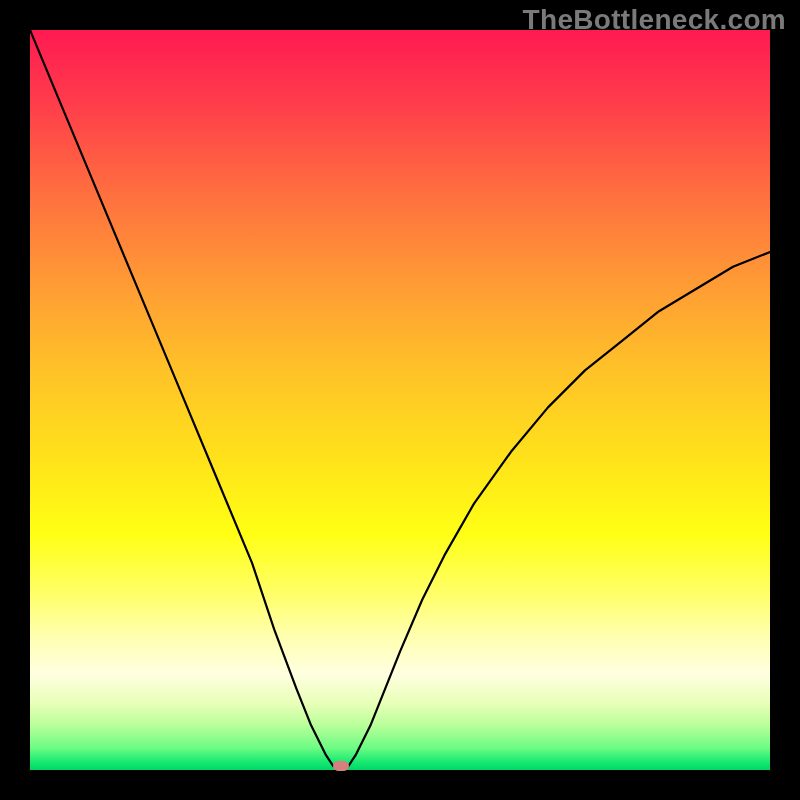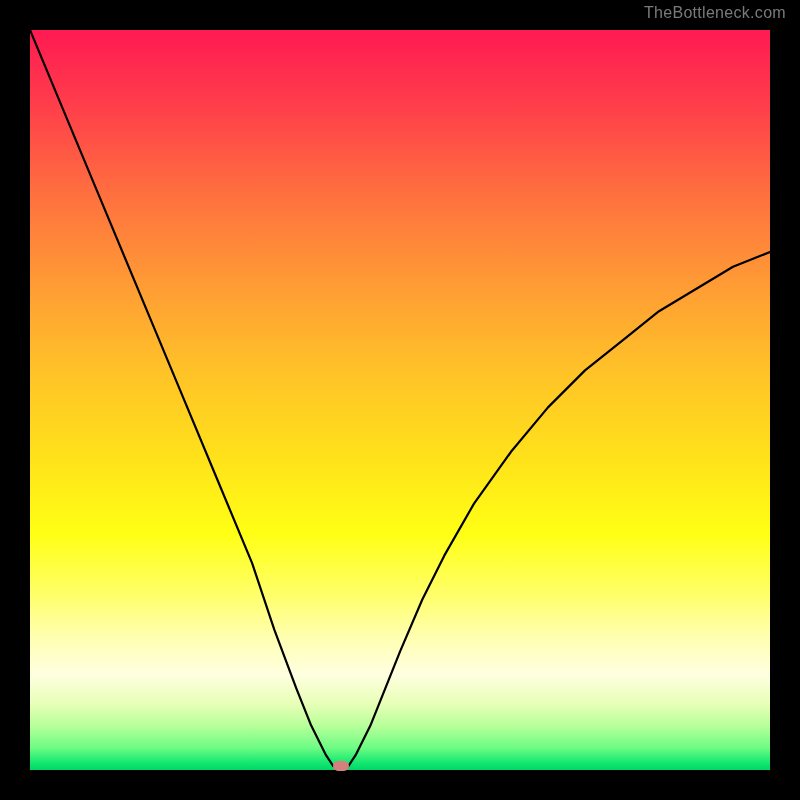--- a/index.html
+++ b/index.html
@@ -1,17 +1,17 @@
 <!DOCTYPE html>
 <html><head>
 <meta charset="utf-8">
 <style>
   * { margin: 0; padding: 0; box-sizing: border-box; }
   body { width: 800px; height: 800px; background: #000; position: relative; font-family: Arial, sans-serif; }
-  .watermark { position: absolute; top: 4px; right: 14px; color: #7a7a7a; font-size: 16px; font-weight: 400; z-index: 10; letter-spacing: 0.3px; }
+  .watermark { position: absolute; top: 4px; right: 14px; color: #7a7a7a; font-size: 28px; font-weight: 700; z-index: 10; letter-spacing: 0.3px; }
   .plot-area { position: absolute; top: 30px; left: 30px; width: 740px; height: 740px; }
   .gradient-bg { position: absolute; inset: 0; background: linear-gradient(to bottom,
       #ff1a52 0%,
       #ff3d4b 10%,
       #ff6f3f 22%,
       #ff9a35 34%,
       #ffc228 46%,
       #ffe21a 58%,
       #ffff14 68%,
       #ffff66 76%,

